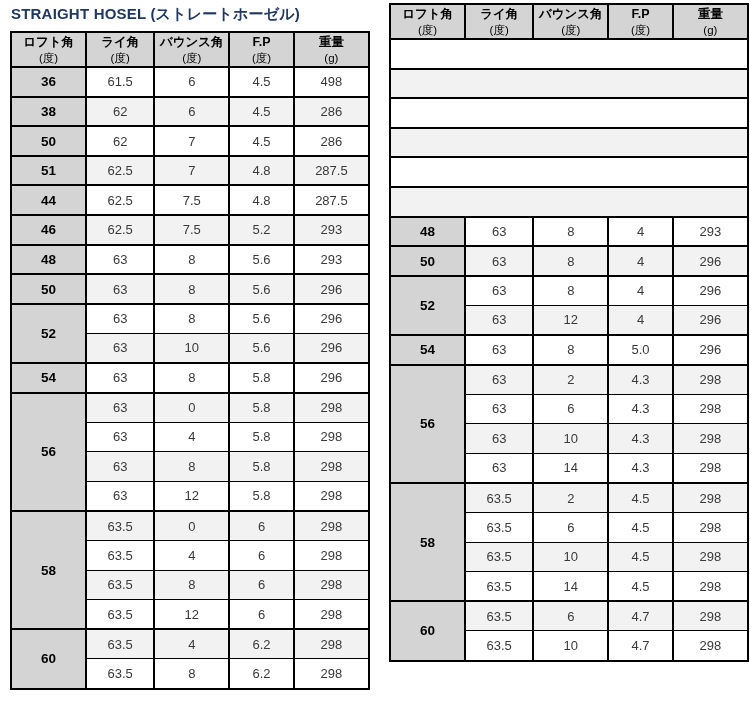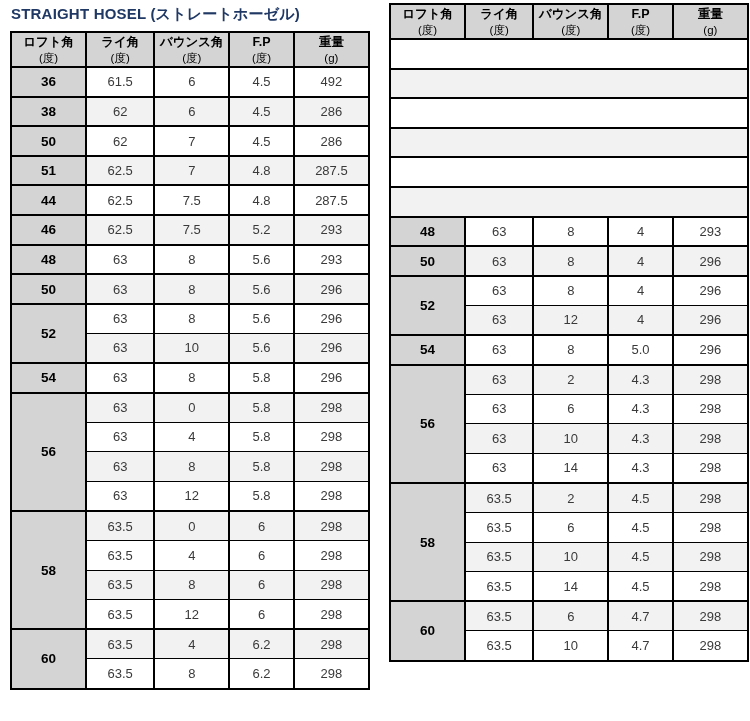--- a/index.html
+++ b/index.html
@@ -113,21 +113,21 @@
               <div class="unit">(g)</div>
             </th>
           </tr>
         </thead>
         <tbody>
           <tr class="gs odd">
             <td class="loft" rowspan="1">36</td>
             <td>61.5</td>
             <td>6</td>
             <td>4.5</td>
-            <td>492</td>
+            <td>498</td>
           </tr>
           <tr class="gs even">
             <td class="loft" rowspan="1">38</td>
             <td>62</td>
             <td>6</td>
             <td>4.5</td>
             <td>286</td>
           </tr>
           <tr class="gs odd">
             <td class="loft" rowspan="1">50</td>

